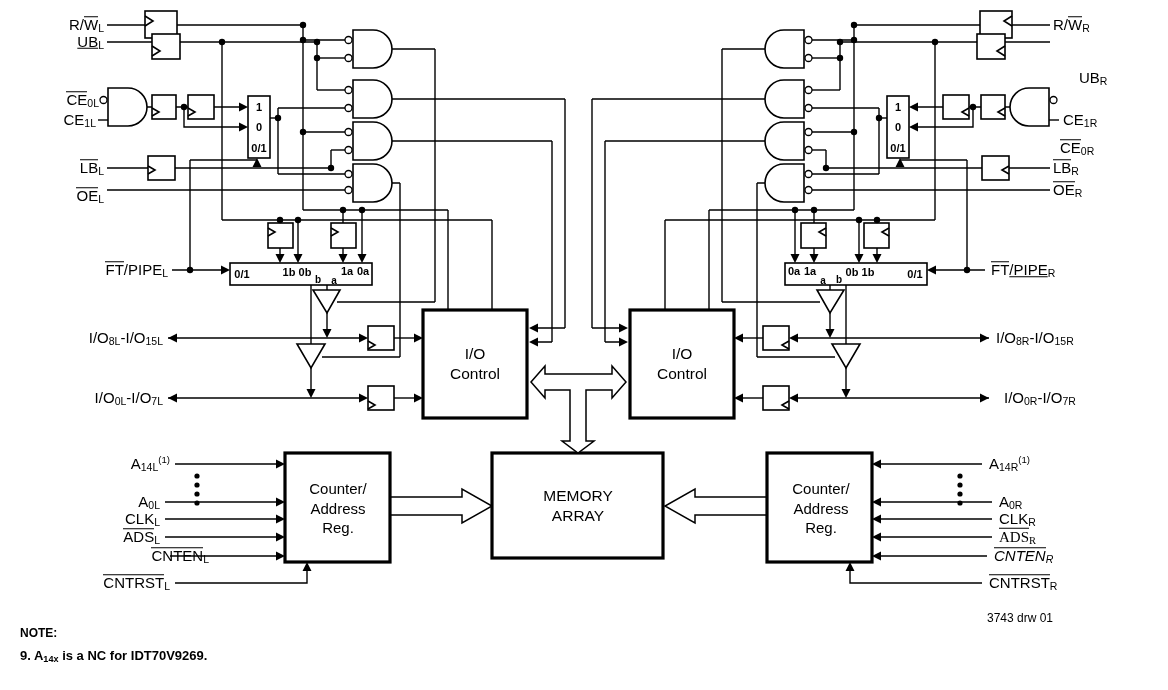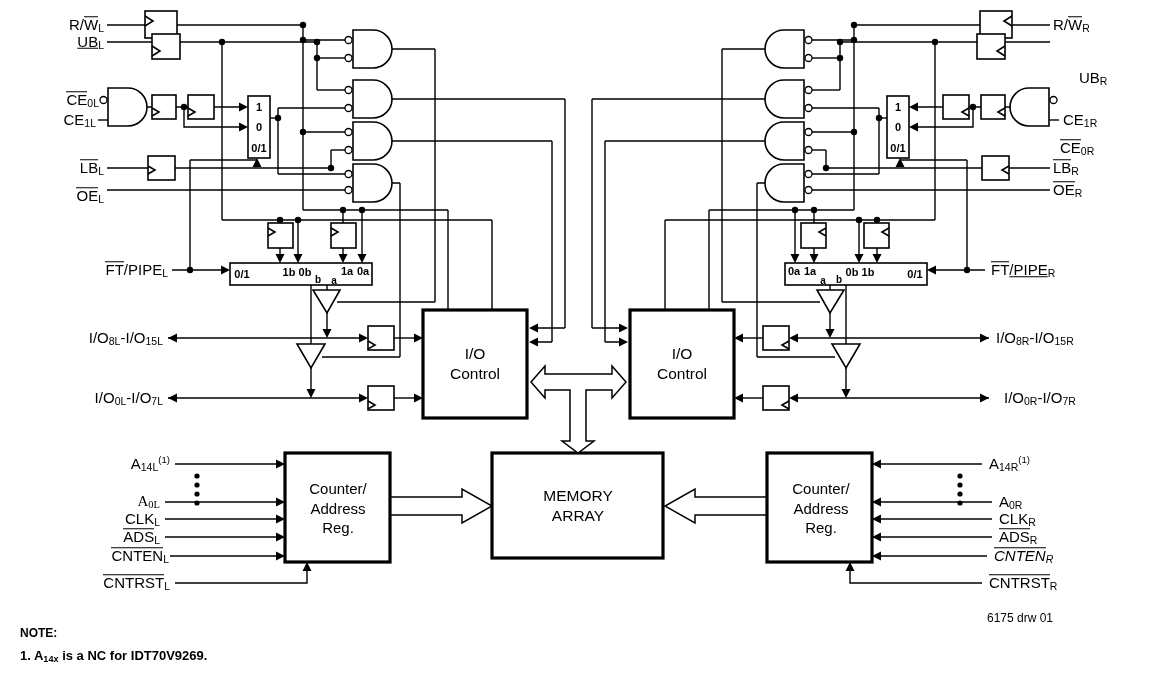--- a/index.html
+++ b/index.html
@@ -179,51 +179,51 @@
   <div class="blk" style="left:578px;top:506px">MEMORY
 ARRAY</div>
   <div class="blk" style="left:338px;top:508px;font-size:15px">Counter/
 Address
 Reg.</div>
   <div class="blk" style="left:821px;top:508px;font-size:15px">Counter/
 Address
 Reg.</div>
 
   <div class="note-h">NOTE:</div>
-  <div class="drw">6175 drw 01</div>
+  <div class="drw">3743 drw 01</div>
 
   <div id="labels">
       <div class="sig" style="right: 1064px; top: 25px; transform: translate(0px, -50%);"><span>R/</span><span class="ov">W</span><span class="sb">L</span></div>
       <div class="sig" style="right: 1064px; top: 42px; transform: translate(0px, -50%); text-decoration: underline;"><span>UB</span><span class="sb">L</span></div>
       <div class="sig" style="right: 1069px; top: 100px; transform: translate(0px, -50%);"><span class="ov">CE</span><span class="sb">0L</span></div>
       <div class="sig" style="right: 1072px; top: 120px; transform: translate(0px, -50%);"><span>CE</span><span class="sb">1L</span></div>
       <div class="sig" style="right: 1064px; top: 168px; transform: translate(0px, -50%);"><span class="ov">LB</span><span class="sb">L</span></div>
       <div class="sig" style="right: 1064px; top: 196px; transform: translate(0px, -50%);"><span class="ov">OE</span><span class="sb">L</span></div>
       <div class="sig" style="right: 1000px; top: 270px; transform: translate(0px, -50%);"><span class="ov">FT</span><span>/PIPE</span><span class="sb">L</span></div>
       <div class="sig" style="right: 1005px; top: 338px; transform: translate(0px, -50%);"><span>I/O</span><span class="sb">8L</span><span>-I/O</span><span class="sb">15L</span></div>
       <div class="sig" style="right: 1005px; top: 398px; transform: translate(0px, -50%); padding-left: 26px;"><span>I/O</span><span class="sb">0L</span><span>-I/O</span><span class="sb">7L</span></div>
       <div class="sig" style="right: 998px; top: 464px; transform: translate(0px, -50%);"><span>A</span><span class="sb">14L</span><span class="sp">(1)</span></div>
-      <div class="sig" style="right: 1008px; top: 502px; transform: translate(0px, -50%); font-family: Liberation Serif, serif;"><span>A</span><span class="sb">0L</span></div>
+      <div class="sig" style="right: 1008px; top: 502px; transform: translate(0px, -50%);"><span>A</span><span class="sb">0L</span></div>
       <div class="sig" style="right: 1008px; top: 519px; transform: translate(0px, -50%);"><span>CLK</span><span class="sb">L</span></div>
       <div class="sig" style="right: 1008px; top: 537px; transform: translate(0px, -50%);"><span class="ov">ADS</span><span class="sb">L</span></div>
-      <div class="sig" style="right: 999px; top: 556px; transform: translate(0px, -50%); margin-left: 24px;"><span class="ov">CNTEN</span><span class="sb">L</span></div>
+      <div class="sig" style="right: 959px; top: 556px; transform: translate(0px, -50%); margin-left: 24px;"><span class="ov">CNTEN</span><span class="sb">L</span></div>
       <div class="sig" style="right: 998px; top: 583px; transform: translate(0px, -50%);"><span class="ov">CNTRST</span><span class="sb">L</span></div>
       <div class="sig" style="left: 1053px; top: 25px; transform: translate(0px, -50%);"><span>R/</span><span class="ov">W</span><span class="sb">R</span></div>
       <div class="sig" style="left: 1079px; top: 42px; transform: translate(0px, -50%); margin-top: 36px;"><span>UB</span><span class="sb">R</span></div>
       <div class="sig" style="left: 1060px; top: 100px; transform: translate(0px, -50%); margin-top: 48px;"><span class="ov">CE</span><span class="sb">0R</span></div>
       <div class="sig" style="left: 1063px; top: 120px; transform: translate(0px, -50%);"><span>CE</span><span class="sb">1R</span></div>
       <div class="sig" style="left: 1053px; top: 168px; transform: translate(0px, -50%);"><span class="ov">LB</span><span class="sb">R</span></div>
       <div class="sig" style="left: 1053px; top: 190px; transform: translate(0px, -50%);"><span class="ov">OE</span><span class="sb">R</span></div>
       <div class="sig" style="left: 991px; top: 270px; transform: translate(0px, -50%); text-decoration: underline;"><span class="ov">FT</span><span>/PIPE</span><span class="sb">R</span></div>
       <div class="sig" style="left: 996px; top: 338px; transform: translate(0px, -50%);"><span>I/O</span><span class="sb">8R</span><span>-I/O</span><span class="sb">15R</span></div>
       <div class="sig" style="left: 996px; top: 398px; transform: translate(0px, -50%); margin-left: 8px;"><span>I/O</span><span class="sb">0R</span><span>-I/O</span><span class="sb">7R</span></div>
       <div class="sig" style="left: 989px; top: 464px; transform: translate(0px, -50%);"><span>A</span><span class="sb">14R</span><span class="sp">(1)</span></div>
       <div class="sig" style="left: 999px; top: 502px; transform: translate(0px, -50%);"><span>A</span><span class="sb">0R</span></div>
       <div class="sig" style="left: 999px; top: 519px; transform: translate(0px, -50%);"><span>CLK</span><span class="sb">R</span></div>
-      <div class="sig" style="left: 999px; top: 537px; transform: translate(0px, -50%);"><span class="ov">ADS</span><span class="sb">R</span></div>
+      <div class="sig" style="left: 999px; top: 537px; transform: translate(0px, -50%); font-family: Liberation Serif, serif;"><span class="ov">ADS</span><span class="sb">R</span></div>
       <div class="sig" style="left: 994px; top: 556px; transform: translate(0px, -50%); font-style: italic;"><span class="ov">CNTEN</span><span class="sb">R</span></div>
       <div class="sig" style="left: 989px; top: 583px; transform: translate(0px, -50%);"><span class="ov">CNTRST</span><span class="sb">R</span></div>
       <div class="sig b" style="font-size: 11px; left: 259px; top: 107px; transform: translate(-50%, -50%);"><span>1</span></div>
       <div class="sig b" style="font-size: 11px; left: 259px; top: 127px; transform: translate(-50%, -50%);"><span>0</span></div>
       <div class="sig b" style="font-size: 11px; left: 259px; top: 148px; transform: translate(-50%, -50%);"><span>0/1</span></div>
       <div class="sig b" style="font-size: 11px; left: 898px; top: 107px; transform: translate(-50%, -50%);"><span>1</span></div>
       <div class="sig b" style="font-size: 11px; left: 898px; top: 127px; transform: translate(-50%, -50%);"><span>0</span></div>
       <div class="sig b" style="font-size: 11px; left: 898px; top: 148px; transform: translate(-50%, -50%);"><span>0/1</span></div>
       <div class="sig b" style="font-size: 11px; left: 242px; top: 274px; transform: translate(-50%, -50%);"><span>0/1</span></div>
       <div class="sig b" style="font-size: 11px; left: 289px; top: 272px; transform: translate(-50%, -50%);"><span>1b</span></div>
@@ -232,15 +232,15 @@
       <div class="sig b" style="font-size: 10px; left: 334px; top: 281px; transform: translate(-50%, -50%);"><span>a</span></div>
       <div class="sig b" style="font-size: 11px; left: 347px; top: 271px; transform: translate(-50%, -50%);"><span>1a</span></div>
       <div class="sig b" style="font-size: 11px; left: 363px; top: 271px; transform: translate(-50%, -50%);"><span>0a</span></div>
       <div class="sig b" style="font-size: 11px; left: 794px; top: 271px; transform: translate(-50%, -50%);"><span>0a</span></div>
       <div class="sig b" style="font-size: 11px; left: 810px; top: 271px; transform: translate(-50%, -50%);"><span>1a</span></div>
       <div class="sig b" style="font-size: 10px; left: 823px; top: 281px; transform: translate(-50%, -50%);"><span>a</span></div>
       <div class="sig b" style="font-size: 10px; left: 839px; top: 280px; transform: translate(-50%, -50%);"><span>b</span></div>
       <div class="sig b" style="font-size: 11px; left: 852px; top: 272px; transform: translate(-50%, -50%);"><span>0b</span></div>
       <div class="sig b" style="font-size: 11px; left: 868px; top: 272px; transform: translate(-50%, -50%);"><span>1b</span></div>
       <div class="sig b" style="font-size: 11px; left: 915px; top: 274px; transform: translate(-50%, -50%);"><span>0/1</span></div>
-      <div class="sig b" style="font-size: 13px; left: 20px; top: 657px; transform: translate(0px, -50%);"><span>1.   A</span><span class="sb">14x</span><span> is a NC for IDT70V9269.</span></div>
+      <div class="sig b" style="font-size: 13px; left: 20px; top: 657px; transform: translate(0px, -50%);"><span>9.   A</span><span class="sb">14x</span><span> is a NC for IDT70V9269.</span></div>
     </div>
 </div>
 
 </body></html>

